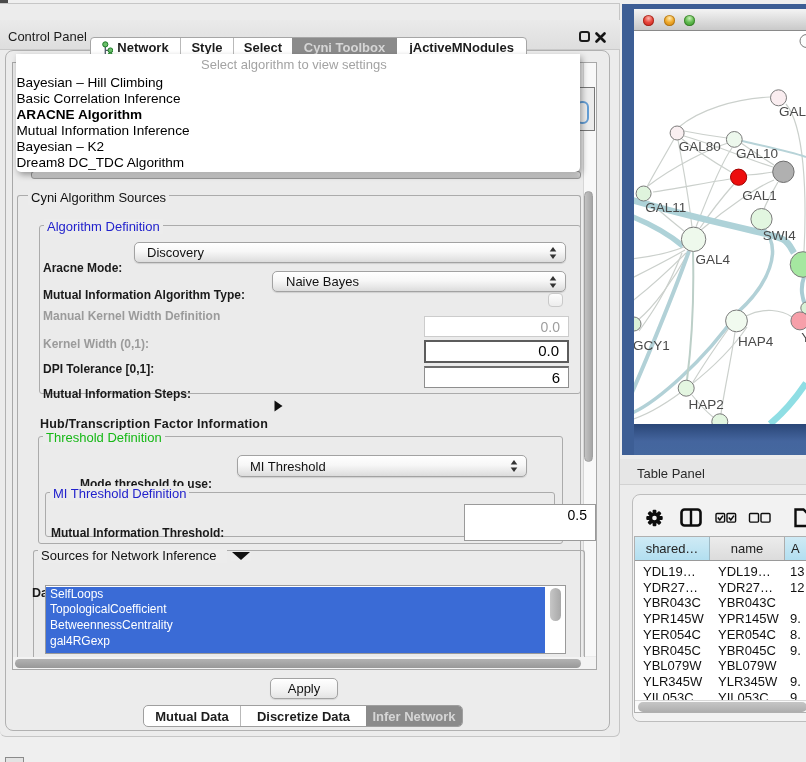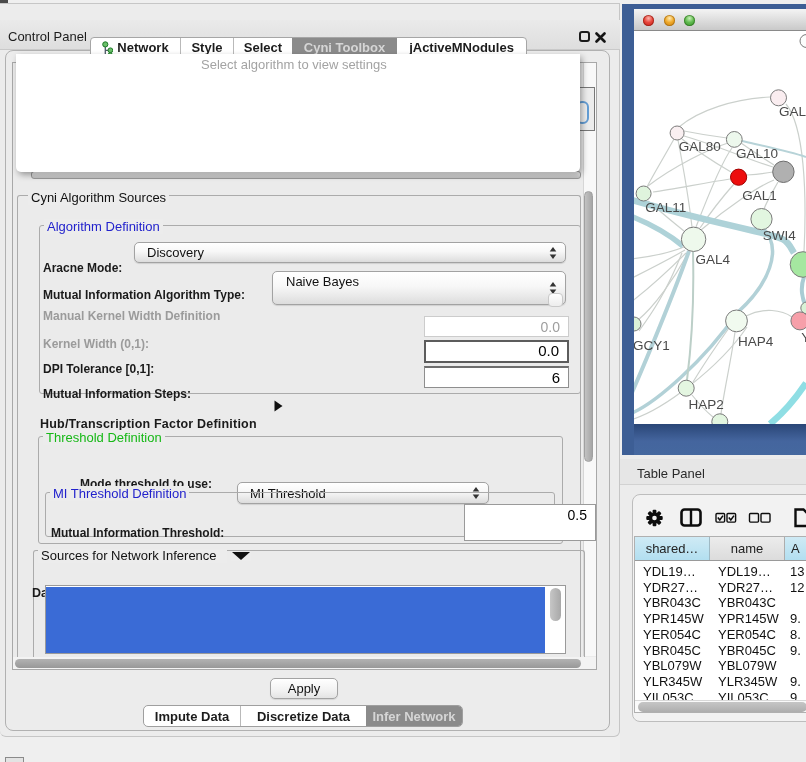--- a/index.html
+++ b/index.html
@@ -66,50 +66,50 @@
 <div class="abs lbl" style="left:43px; top:244.5px;">Aracne Mode:</div>
 <div class="abs combo" style="left:134px; top:242px; width:432px; height:21px;">
   <div class="abs" style="left:12px; top:2px;">Discovery</div>
   <svg class="ar" width="8" height="12" viewBox="0 0 8 12">
       <path d="M4 0 L7.3 4.4 L0.7 4.4 Z" fill="#333"></path>
       <path d="M4 12 L7.3 7.6 L0.7 7.6 Z" fill="#333"></path>
     </svg>
 </div>
 
 <div class="abs lbl" style="left:43px; top:272px;">Mutual Information Algorithm Type:</div>
-<div class="abs combo" style="left:272px; top:271px; width:294px; height:34px;">
+<div class="abs combo" style="left:272px; top:271px; width:294px; height:21px;">
   <div class="abs" style="left:13px; top:2px;">Naive Bayes</div>
   <svg class="ar" width="8" height="12" viewBox="0 0 8 12">
       <path d="M4 0 L7.3 4.4 L0.7 4.4 Z" fill="#333"></path>
       <path d="M4 12 L7.3 7.6 L0.7 7.6 Z" fill="#333"></path>
     </svg>
 </div>
 
 <div class="abs lbl dis" style="left:43px; top:293px;">Manual Kernel Width Definition</div>
 <div class="abs" style="left:548px; top:293px; width:15px; height:14px; border:1px solid #c9c9c9; border-radius:4px; background:linear-gradient(#fdfdfd,#ededed);"></div>
 
 <div class="abs lbl dis" style="left:43px; top:320.5px;">Kernel Width (0,1):</div>
 <div class="abs fld" style="left:424px; top:316px; width:145px; height:21px; border:1px solid #cccccc; color:#9e9e9e; padding:2px 8px 0 0;">0.0</div>
 
 <div class="abs lbl" style="left:43px; top:345.5px;">DPI Tolerance [0,1]:</div>
 <div class="abs fld" style="left:424px; top:340px; width:145px; height:23px; border:2px solid #5c5c5c; padding:0px 8px 0 0; font-size:15px;">0.0</div>
 
 <div class="abs lbl" style="left:43px; top:371px;">Mutual Information Steps:</div>
 <div class="abs fld" style="left:424px; top:366px; width:145px; height:22px; border:1px solid #8e8e8e; border-top:2px solid #6e6e6e; padding:0.5px 8px 0 0; font-size:15px;">6</div>
 
-<div class="abs lbl" style="left:40px; top:401px; font-size:12.5px; letter-spacing:0.2px;">Hub/Transcription Factor Definition</div>
+<div class="abs lbl" style="left:40px; top:401px; font-size:12.5px; letter-spacing:0.2px;">Hub/Transcription Factor Information</div>
 <svg class="abs" style="left:273px; top:400px;" width="10" height="12" viewBox="0 0 10 12">
     <path d="M1.5 0.5 L9.5 6 L1.5 11.5 Z" fill="#111"></path>
   </svg>
 
 <div class="abs" style="left:38px; top:436px; width:525px; height:108px; border:1px solid #ababab; border-radius:3px;"></div>
 <div class="abs fieldset-label" style="left:43px; top:430px; font-size:13px; color:#16b816;">Threshold Definition</div>
 
 <div class="abs lbl" style="left:80px; top:460.5px;">Mode threshold to use:</div>
-<div class="abs combo" style="left:237px; top:482px; width:252px; height:22px;padding-left:48px;">
+<div class="abs combo" style="left:237px; top:455px; width:290px; height:22px;padding-left:48px;">
   <div class="abs" style="left:12px; top:3px;">MI Threshold</div>
   <svg class="ar" width="8" height="12" viewBox="0 0 8 12">
       <path d="M4 0 L7.3 4.4 L0.7 4.4 Z" fill="#333"></path>
       <path d="M4 12 L7.3 7.6 L0.7 7.6 Z" fill="#333"></path>
     </svg>
 </div>
 
 <div class="abs" style="left:45px; top:492px; width:510px; height:45px; border:1px solid #ababab; border-radius:3px;"></div>
 <div class="abs fieldset-label" style="left:50px; top:486px; font-size:13px; color:#2222cc;">MI Threshold Definition</div>
 
@@ -119,27 +119,28 @@
 <div class="abs" style="left:33px; top:550px; width:552px; height:107px; border:1px solid #ababab; border-bottom:none; border-radius:3px 3px 0 0;"></div>
 <div class="abs fieldset-label" style="left:38px; top:549px; font-size:13px; color:#111; height:14px; line-height:13px;">Sources for Network Inference &nbsp;</div>
 <svg class="abs" style="left:231px; top:551px; background:#ececec;" width="20" height="10" viewBox="0 0 20 10">
     <path d="M1 1 L19 1 L10 9 Z" fill="#111"></path>
   </svg>
 
 <div class="abs lbl" style="left:32px; top:569.5px; font-size:12.5px;">Data Attributes</div>
 
 <div class="abs" style="left:45px; top:585px; width:521px; height:69px; border:1px solid #9a9a9a; background:#fff; overflow:hidden;">
   <div class="abs" style="left:0; top:1px; width:499px; height:67px; background:#3a6bd6;"></div>
+  <div class="abs" style="left:4px; top:0.5px; font-size:12px; color:#fff; line-height:15.8px;">SelfLoops<br>TopologicalCoefficient<br>BetweennessCentrality<br>gal4RGexp</div>
   <div class="abs" style="left:504px; top:2px; width:11px; height:33px; border-radius:6px; background:linear-gradient(90deg,#c6c6c6,#a8a8a8);"></div>
 </div>
 
 <div class="abs" style="left:270px; top:678px; width:68px; height:21px; border:1px solid #a3a3a3; border-radius:5px; background:linear-gradient(#ffffff,#f2f2f2 60%,#e4e4e4); display:flex; align-items:center; justify-content:center; font-size:13px; color:#111; box-shadow:0 1px 1px rgba(0,0,0,0.1);">Apply</div>
 
 <div class="abs" style="left:143px; top:705px; width:320px; height:22px; background:#fff; border:1px solid #9f9f9f; border-radius:5px; display:flex; font-size:13px; font-weight:bold; color:#1c1c1c; overflow:hidden;">
-  <div style="width:97px; display:flex; align-items:center; justify-content:center; border-right:1px solid #b9b9b9;">Impute Data</div>
+  <div style="width:97px; display:flex; align-items:center; justify-content:center; border-right:1px solid #b9b9b9;">Mutual Data</div>
   <div style="width:125px; display:flex; align-items:center; justify-content:center;">Discretize Data</div>
   <div style="width:96px; display:flex; align-items:center; justify-content:center; background:#8b8b8b; color:#d6d6d6;">Infer Network</div>
 </div>
 
 <div class="abs" style="left:5px; top:757px; width:19px; height:5px; border:1px solid #8a8a8a; border-bottom:none; background:#e3e3e3;"></div>
 
 <div class="abs" style="left:622px; top:4px; width:184px; height:451px; background:#3d5e95;"></div>
 <div class="abs" style="left:634px; top:424px; width:172px; height:31px; background:linear-gradient(#2a4677,#44659e 55%,#45689f);"></div>
 
 <div class="abs" style="left:634px; top:9px; width:172px; height:22px; background:linear-gradient(#f4f4f4,#c9c9c9); border-bottom:1px solid #8a8a8a;">
@@ -275,13 +276,21 @@
   <div class="abs" style="left:0; top:163px; width:172px; height:14px; background:#fafafa; border-top:1px solid #d8d8d8;"></div>
   <div class="abs" style="left:3px; top:164.5px; width:169px; height:10px; border-radius:5px; background:linear-gradient(#c6c6c6,#aeaeae);"></div>
 </div>
 
 <div class="abs" style="left:578px; top:87px; width:17px; height:44px; border:1px solid #777; background:#ececec;"></div>
 <div class="abs" style="left:576px; top:101px; width:13px; height:23px; border:2px solid #649dd4; border-radius:6px; background:#eee;"></div>
 
 <div class="abs" style="left:31px; top:171px; width:550px; height:8px; border:1px solid #9a9a9a; border-radius:3px; background:linear-gradient(#fdfdfd,#c2c2c2);"></div>
 <div class="abs" style="left:16px; top:54px; width:564px; height:118px; background:#fff; border-radius:0 0 5px 5px; box-shadow:2px 3px 6px rgba(0,0,0,0.35);">
   <div class="abs" style="left:185px; top:3px; font-size:13px; color:#a3a3a3;">Select algorithm to view settings</div>
+  <div class="abs" style="left:0.5px; top:20.5px; font-size:13.6px; color:#000; line-height:16.15px; white-space:nowrap;">
+    Bayesian – Hill Climbing<br>
+    Basic Correlation Inference<br>
+    <span class="b">ARACNE Algorithm</span><br>
+    Mutual Information Inference<br>
+    Bayesian – K2<br>
+    Dream8 DC_TDC Algorithm
+  </div>
 </div>
 
 </body></html>

